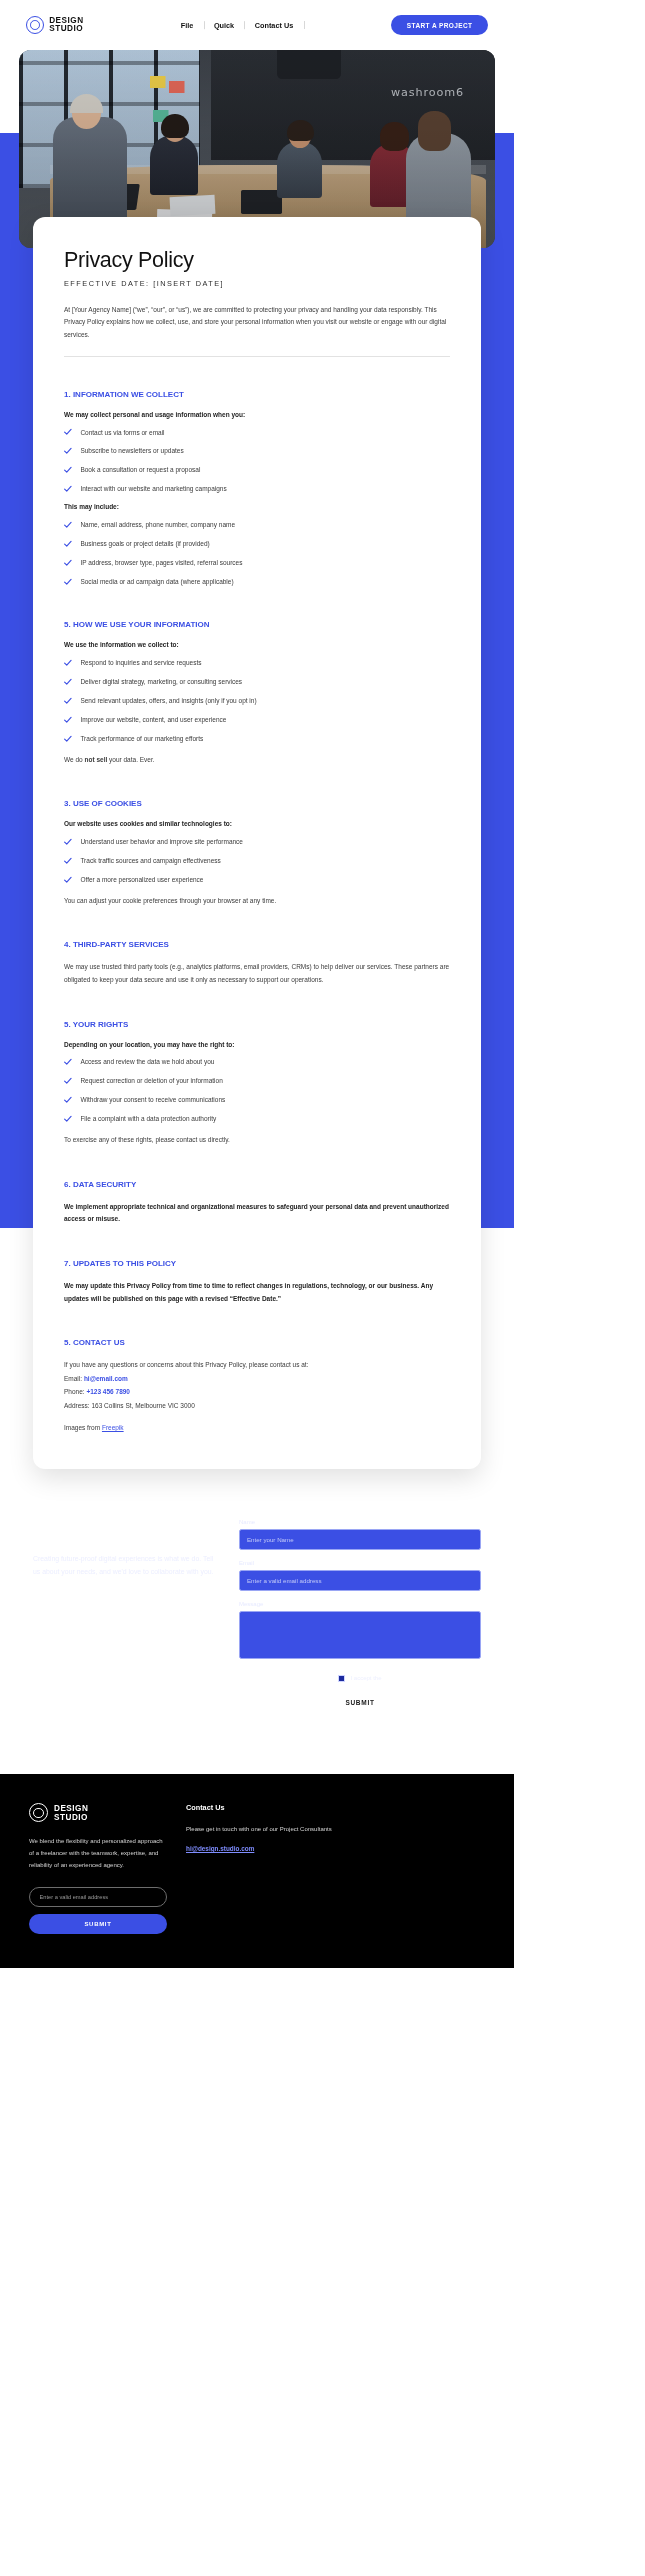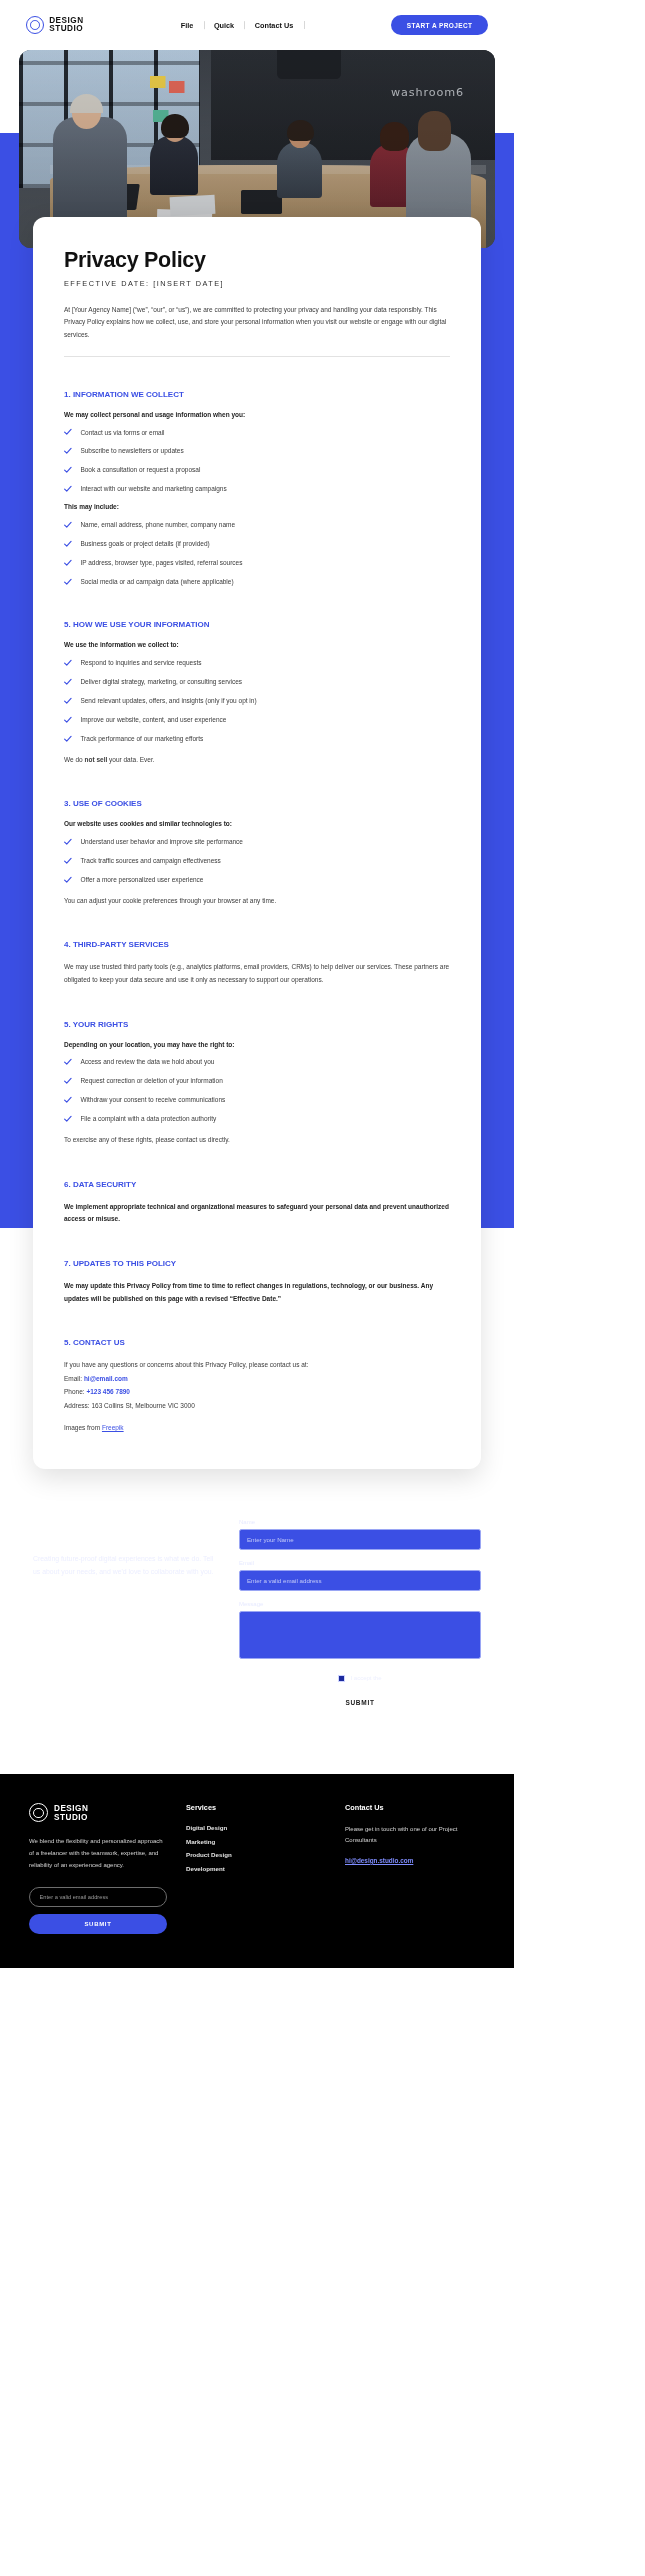--- a/index.html
+++ b/index.html
@@ -180,21 +180,21 @@
     position: relative;
     margin: -31px 33px 0;
     background: #ffffff;
     border-radius: 12px;
     padding: 31px 31px 38px;
     box-shadow: 0 8.6px 26px rgba(0,0,0,0.12);
     z-index: 3;
   }
   .doc-title {
     font-size: 21.5px;
-    font-weight: bold;
+    font-weight: normal;
     letter-spacing: -0.3px;
     color: #111;
   }
   .doc-sub {
     margin-top: 6px;
     font-size: 7.3px;
     letter-spacing: 1.5px;
     color: #2b2b2b;
     font-weight: normal;
   }
@@ -539,27 +539,20 @@
           <span>DESIGN</span>
           <span>STUDIO</span>
         </div>
       </div>
       <div class="f-blurb">We blend the flexibility and personalized approach of a freelancer with the teamwork, expertise, and reliability of an experienced agency.</div>
       <input class="f-input" type="text" placeholder="Enter a valid email address" style="">
       <button class="f-submit">SUBMIT</button>
     </div>
 
 
-    <div class="f-col">
-      <div class="f-head">Services</div>
-      <a href="#" class="f-link">Digital Design</a>
-      <a href="#" class="f-link">Marketing</a>
-      <a href="#" class="f-link">Product Design</a>
-      <a href="#" class="f-link">Development</a>
-    </div>
 
     <div class="f-col">
       <div class="f-head">Contact Us</div>
       <div class="f-note">Please get in touch with one of our Project Consultants</div>
       <a href="#" class="f-mail">hi@design.studio.com</a>
     </div>
   </div>
 
 </div>
 

